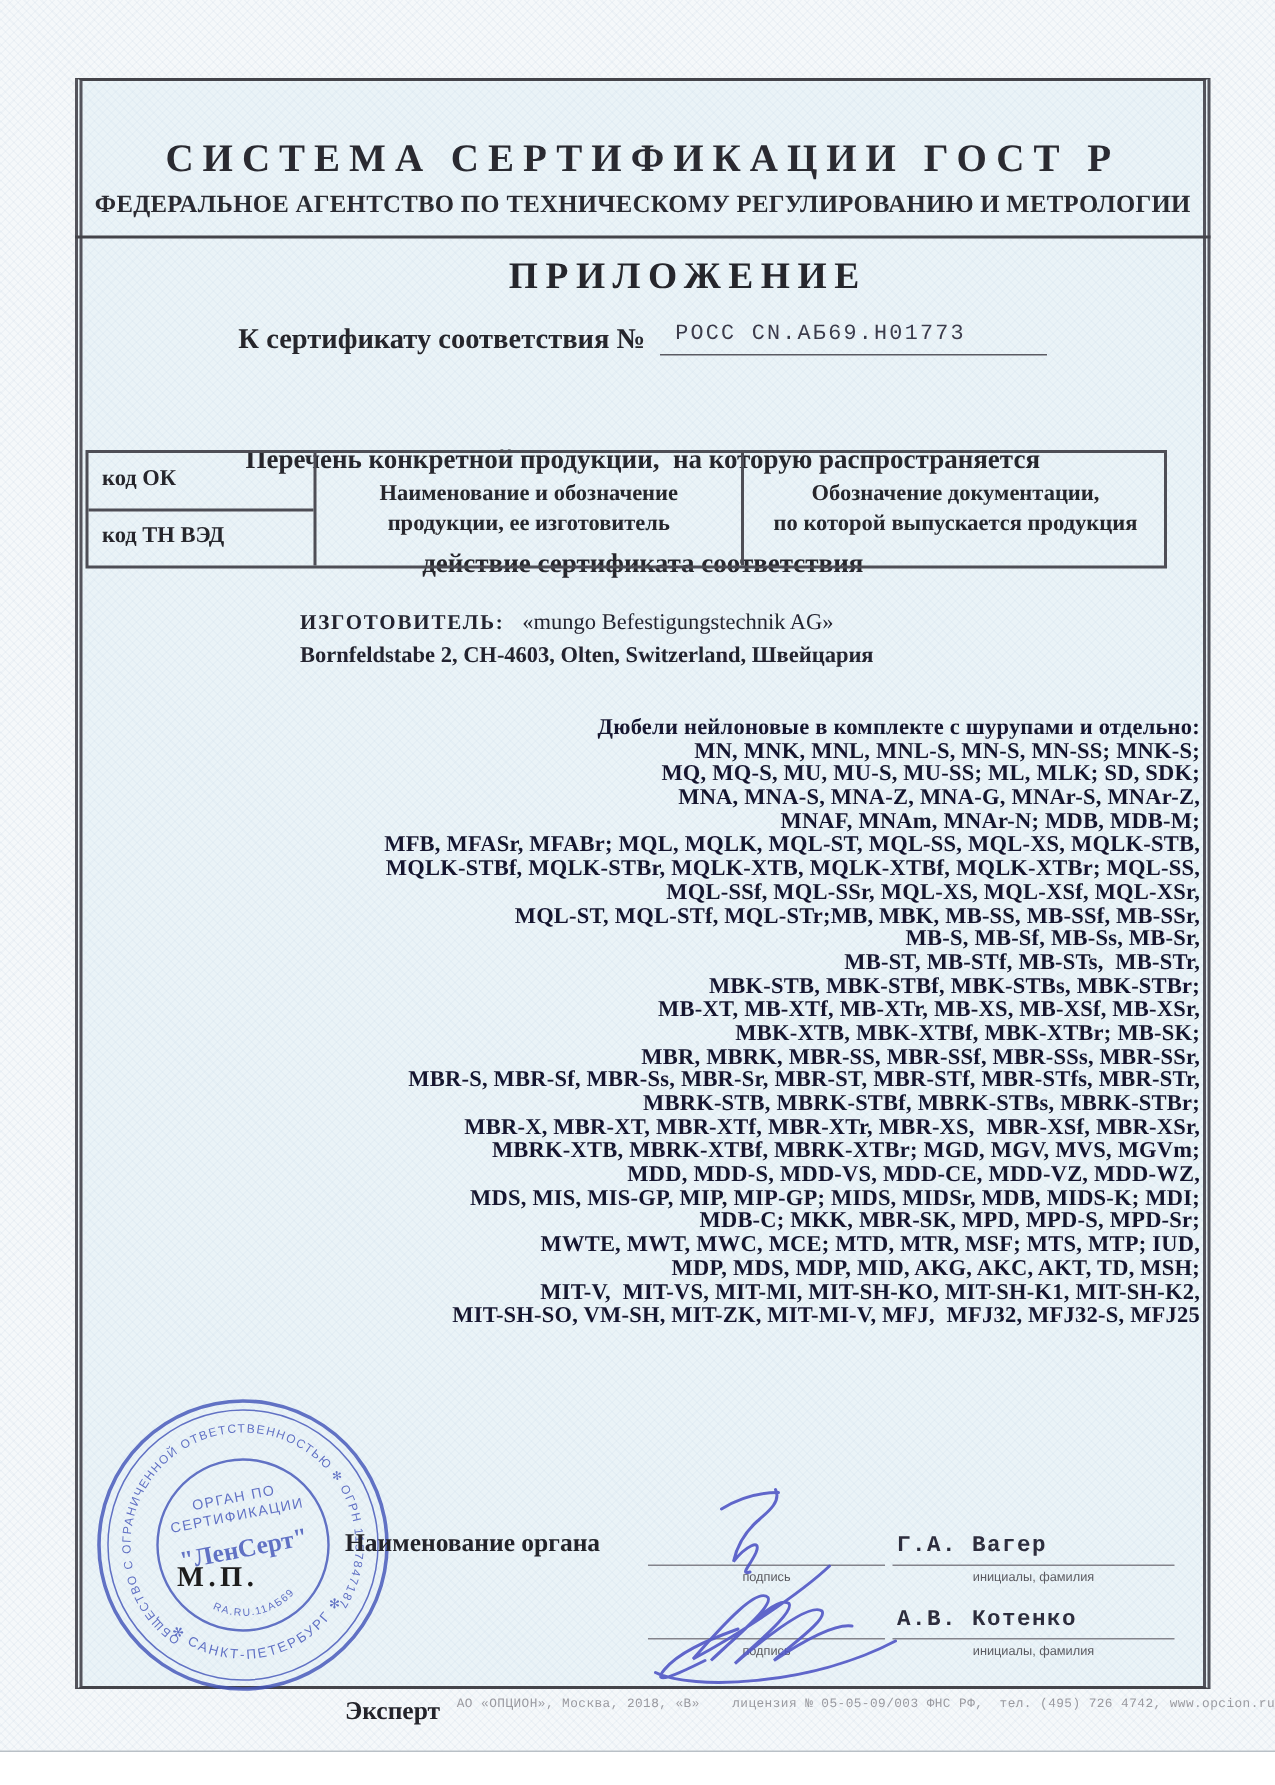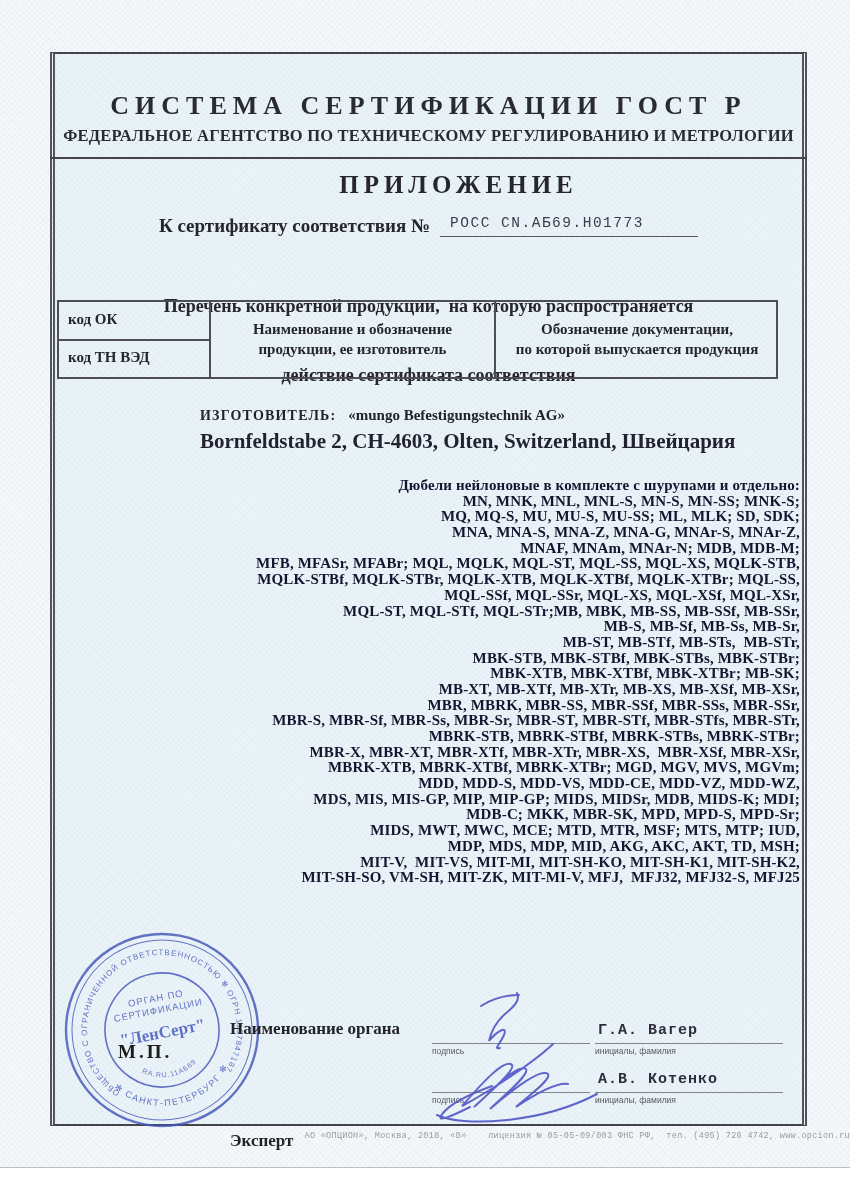--- a/index.html
+++ b/index.html
@@ -55,22 +55,22 @@
   .v1{left:150px;} .v2{left:435px;}
   .hline-left{position:absolute;left:0;width:150px;top:37px;height:1.5px;background:#4e4e56;}
   .cell{position:absolute;font-size:15px;font-weight:700;color:#26262c;}
   .cell-ok{left:9px;top:9px;}
   .cell-tnved{left:9px;top:47px;}
   .cell-mid{left:152px;width:283px;top:17px;text-align:center;line-height:20px;}
   .cell-right{left:437px;width:282px;top:17px;text-align:center;line-height:20px;}
 
   .manufacturer{position:absolute;left:200px;top:407px;font-size:15px;color:#23232f;white-space:nowrap;}
   .man-label{font-weight:700;letter-spacing:1.2px;font-size:14px;}
-  .man-name{font-weight:700;margin-left:8px;}
-  .man-address{position:absolute;left:200px;top:429px;font-weight:700;font-size:21px;color:#23232f;white-space:nowrap;}
+  .man-name{font-weight:400;margin-left:8px;}
+  .man-address{position:absolute;left:200px;top:429px;font-weight:700;font-size:15px;color:#23232f;white-space:nowrap;}
 
   .products{position:absolute;left:200px;top:478px;width:600px;}
   .product-line{font-size:15px;font-weight:700;color:#15152f;height:15.7px;line-height:15.7px;
     white-space:pre;letter-spacing:.15px;text-align:right;}
 
   .stamp-wrap{position:absolute;left:60px;top:928px;width:204px;height:204px;
     transform:rotate(-11deg);opacity:.82;}
   .stamp-wrap svg{width:100%;height:100%;}
   .stamp-text{font-family:"Liberation Sans",sans-serif;}
 
@@ -79,21 +79,21 @@
 
   .sig-label{position:absolute;font-size:17px;font-weight:700;color:#23232a;white-space:nowrap;}
   .sig-label-1{left:230px;top:1019px;}
   .sig-label-2{left:230px;top:1131px;}
   .sig-line{position:absolute;border-bottom:1px solid #83838b;height:1px;}
   .line-s1{left:432px;top:1043px;width:158px;}
   .line-n1{left:595px;top:1043px;width:188px;}
   .line-s2{left:432px;top:1092px;width:158px;}
   .line-n2{left:595px;top:1092px;width:188px;}
   .sig-caption{position:absolute;font-family:"Liberation Sans",sans-serif;font-size:8.5px;
-    color:#5a5a60;text-align:left;}
+    color:#5a5a60;text-align:center;}
   .cap-s1{left:432px;top:1046px;width:158px;}
   .cap-n1{left:595px;top:1046px;width:188px;}
   .cap-s2{left:432px;top:1095px;width:158px;}
   .cap-n2{left:595px;top:1095px;width:188px;}
   .typed-name{position:absolute;font-family:"Liberation Mono",monospace;font-weight:700;
     font-size:15px;letter-spacing:1px;color:#2d2d3d;white-space:nowrap;}
   .name-1{left:598px;top:1022px;}
   .name-2{left:598px;top:1071px;}
 
   .ink{position:absolute;left:0;top:0;width:850px;height:1190px;pointer-events:none;}
@@ -155,31 +155,31 @@
       <div class="product-line">MQ, MQ-S, MU, MU-S, MU-SS; ML, MLK; SD, SDK;</div>
       <div class="product-line">MNA, MNA-S, MNA-Z, MNA-G, MNAr-S, MNAr-Z,</div>
       <div class="product-line">MNAF, MNAm, MNAr-N; MDB, MDB-M;</div>
       <div class="product-line">MFB, MFASr, MFABr; MQL, MQLK, MQL-ST, MQL-SS, MQL-XS, MQLK-STB,</div>
       <div class="product-line">MQLK-STBf, MQLK-STBr, MQLK-XTB, MQLK-XTBf, MQLK-XTBr; MQL-SS,</div>
       <div class="product-line">MQL-SSf, MQL-SSr, MQL-XS, MQL-XSf, MQL-XSr,</div>
       <div class="product-line">MQL-ST, MQL-STf, MQL-STr;MB, MBK, MB-SS, MB-SSf, MB-SSr,</div>
       <div class="product-line">MB-S, MB-Sf, MB-Ss, MB-Sr,</div>
       <div class="product-line">MB-ST, MB-STf, MB-STs,  MB-STr,</div>
       <div class="product-line">MBK-STB, MBK-STBf, MBK-STBs, MBK-STBr;</div>
+      <div class="product-line">MB-XT, MB-XTf, MB-XTr, MB-XS, MB-XSf, MB-XSr,</div>
       <div class="product-line">MBK-XTB, MBK-XTBf, MBK-XTBr; MB-SK;</div>
-      <div class="product-line">MB-XT, MB-XTf, MB-XTr, MB-XS, MB-XSf, MB-XSr,</div>
       <div class="product-line">MBR, MBRK, MBR-SS, MBR-SSf, MBR-SSs, MBR-SSr,</div>
       <div class="product-line">MBR-S, MBR-Sf, MBR-Ss, MBR-Sr, MBR-ST, MBR-STf, MBR-STfs, MBR-STr,</div>
       <div class="product-line">MBRK-STB, MBRK-STBf, MBRK-STBs, MBRK-STBr;</div>
       <div class="product-line">MBR-X, MBR-XT, MBR-XTf, MBR-XTr, MBR-XS,  MBR-XSf, MBR-XSr,</div>
       <div class="product-line">MBRK-XTB, MBRK-XTBf, MBRK-XTBr; MGD, MGV, MVS, MGVm;</div>
       <div class="product-line">MDD, MDD-S, MDD-VS, MDD-CE, MDD-VZ, MDD-WZ,</div>
       <div class="product-line">MDS, MIS, MIS-GP, MIP, MIP-GP; MIDS, MIDSr, MDB, MIDS-K; MDI;</div>
       <div class="product-line">MDB-C; MKK, MBR-SK, MPD, MPD-S, MPD-Sr;</div>
-      <div class="product-line">MIDS, MWT, MWC, MCE; MTD, MTR, MSF; MTS, MTP; IUD,</div>
+      <div class="product-line">MWTE, MWT, MWC, MCE; MTD, MTR, MSF; MTS, MTP; IUD,</div>
       <div class="product-line">MDP, MDS, MDP, MID, AKG, AKC, AKT, TD, MSH;</div>
       <div class="product-line">MIT-V,  MIT-VS, MIT-MI, MIT-SH-KO, MIT-SH-K1, MIT-SH-K2,</div>
       <div class="product-line">MIT-SH-SO, VM-SH, MIT-ZK, MIT-MI-V, MFJ,  MFJ32, MFJ32-S, MFJ25</div>
     </div>
 
   <div class="stamp-wrap">
     <svg viewBox="-102 -102 204 204">
       <g fill="none" stroke="#4456ba">
         <circle r="96" stroke-width="2.4"></circle>
         <circle r="90" stroke-width="1"></circle>

